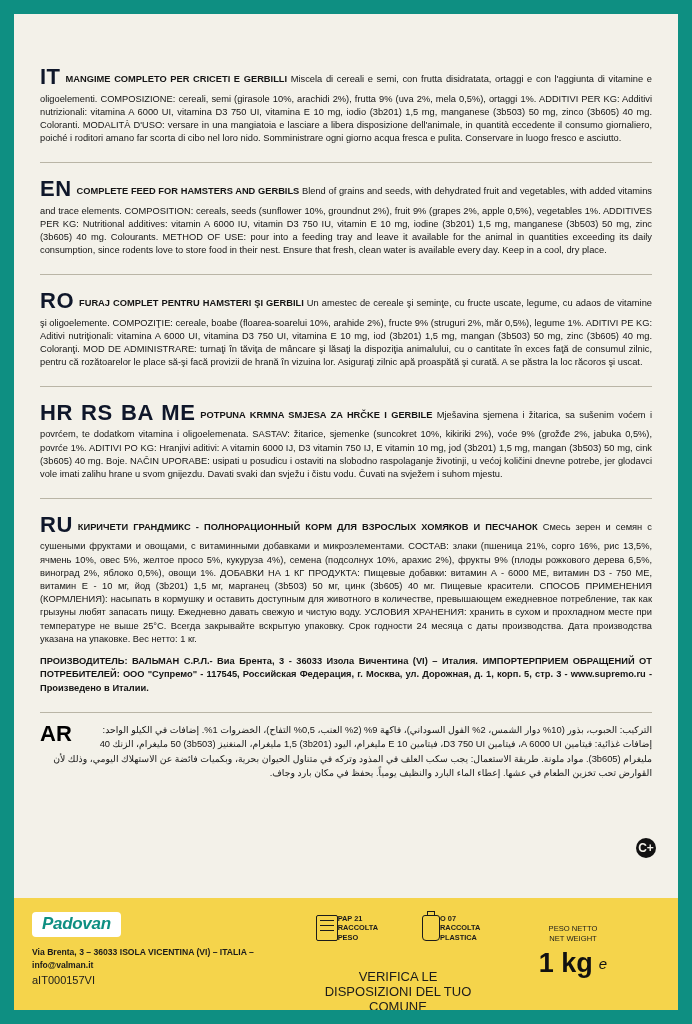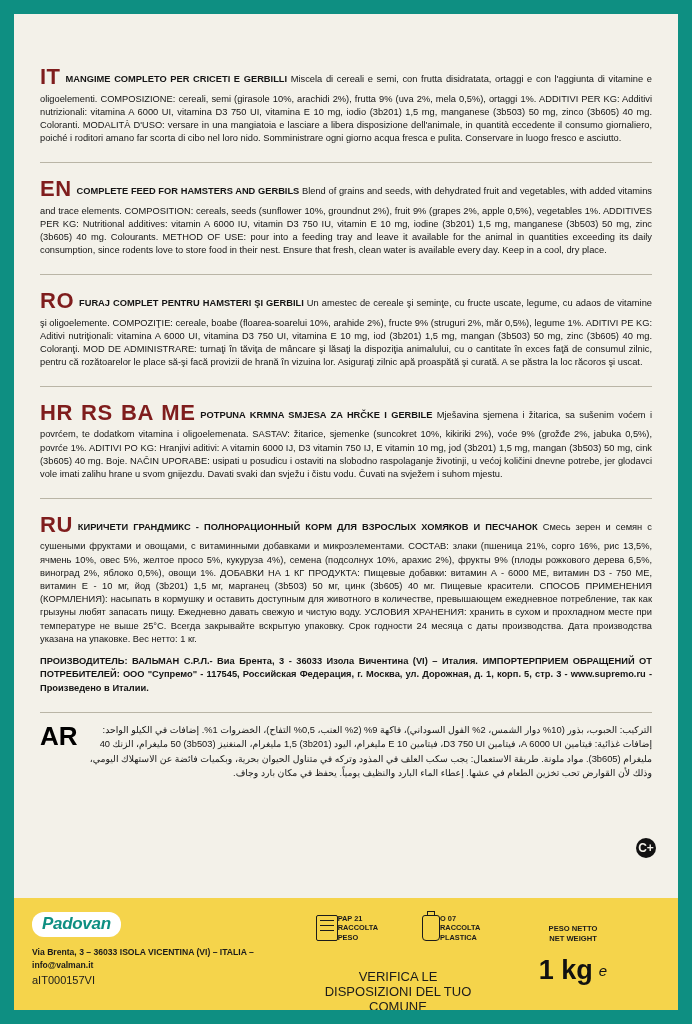--- a/index.html
+++ b/index.html
@@ -64,35 +64,35 @@
     line-height: 1.42;
     color: #141414;
     text-align: justify;
   }
   .code {
     font-size: 22px;
     font-weight: bold;
     letter-spacing: 0.5px;
     vertical-align: -2px;
     margin-right: 5px;
-    color: #7f1d1d;
+    color: #0f172a;
   }
   b { font-weight: bold; }
   .hr-line {
     border: 0;
     border-top: 1px solid #b9b5a6;
     margin: 9px 0 10px 0;
   }
   .ar-block {
     margin-top: 6px;
     direction: rtl;
     text-align: right;
   }
   .ar-code {
-    font-size: 26px;
+    font-size: 22px;
     font-weight: bold;
     float: left;
     margin-top: -2px;
     direction: ltr;
   }
   .ar-text {
     font-size: 9.3px;
     line-height: 1.55;
     color: #141414;
   }
@@ -111,21 +111,21 @@
     box-sizing: border-box;
   }
   .brand {
     background: #ffffff;
     color: #0e8f82;
     display: inline-block;
     font-size: 17px;
     font-weight: bold;
     font-style: italic;
     padding: 2px 10px 3px 10px;
-    border-radius: 12px;
+    border-radius: 4px;
     letter-spacing: -0.3px;
   }
   .addr {
     margin-top: 9px;
     font-size: 8.6px;
     line-height: 1.5;
     color: #1b1b1b;
     font-weight: bold;
   }
   .addr .code-small {
@@ -160,26 +160,26 @@
     color: #1b1b1b;
   }
   .footer-right {
     width: 196px;
     padding: 26px 14px 0 0;
     box-sizing: border-box;
     text-align: center;
   }
   .net-label {
     font-size: 7.6px;
-    font-weight: bold;
+    font-weight: normal;
     line-height: 1.3;
     color: #1b1b1b;
   }
   .weight {
-    margin-top: 11px;
+    margin-top: 4px;
     font-size: 27px;
     font-weight: bold;
     color: #111;
   }
   .weight .emark {
     font-size: 15px;
     font-weight: normal;
     font-style: italic;
     margin-left: 6px;
     vertical-align: 3px;

